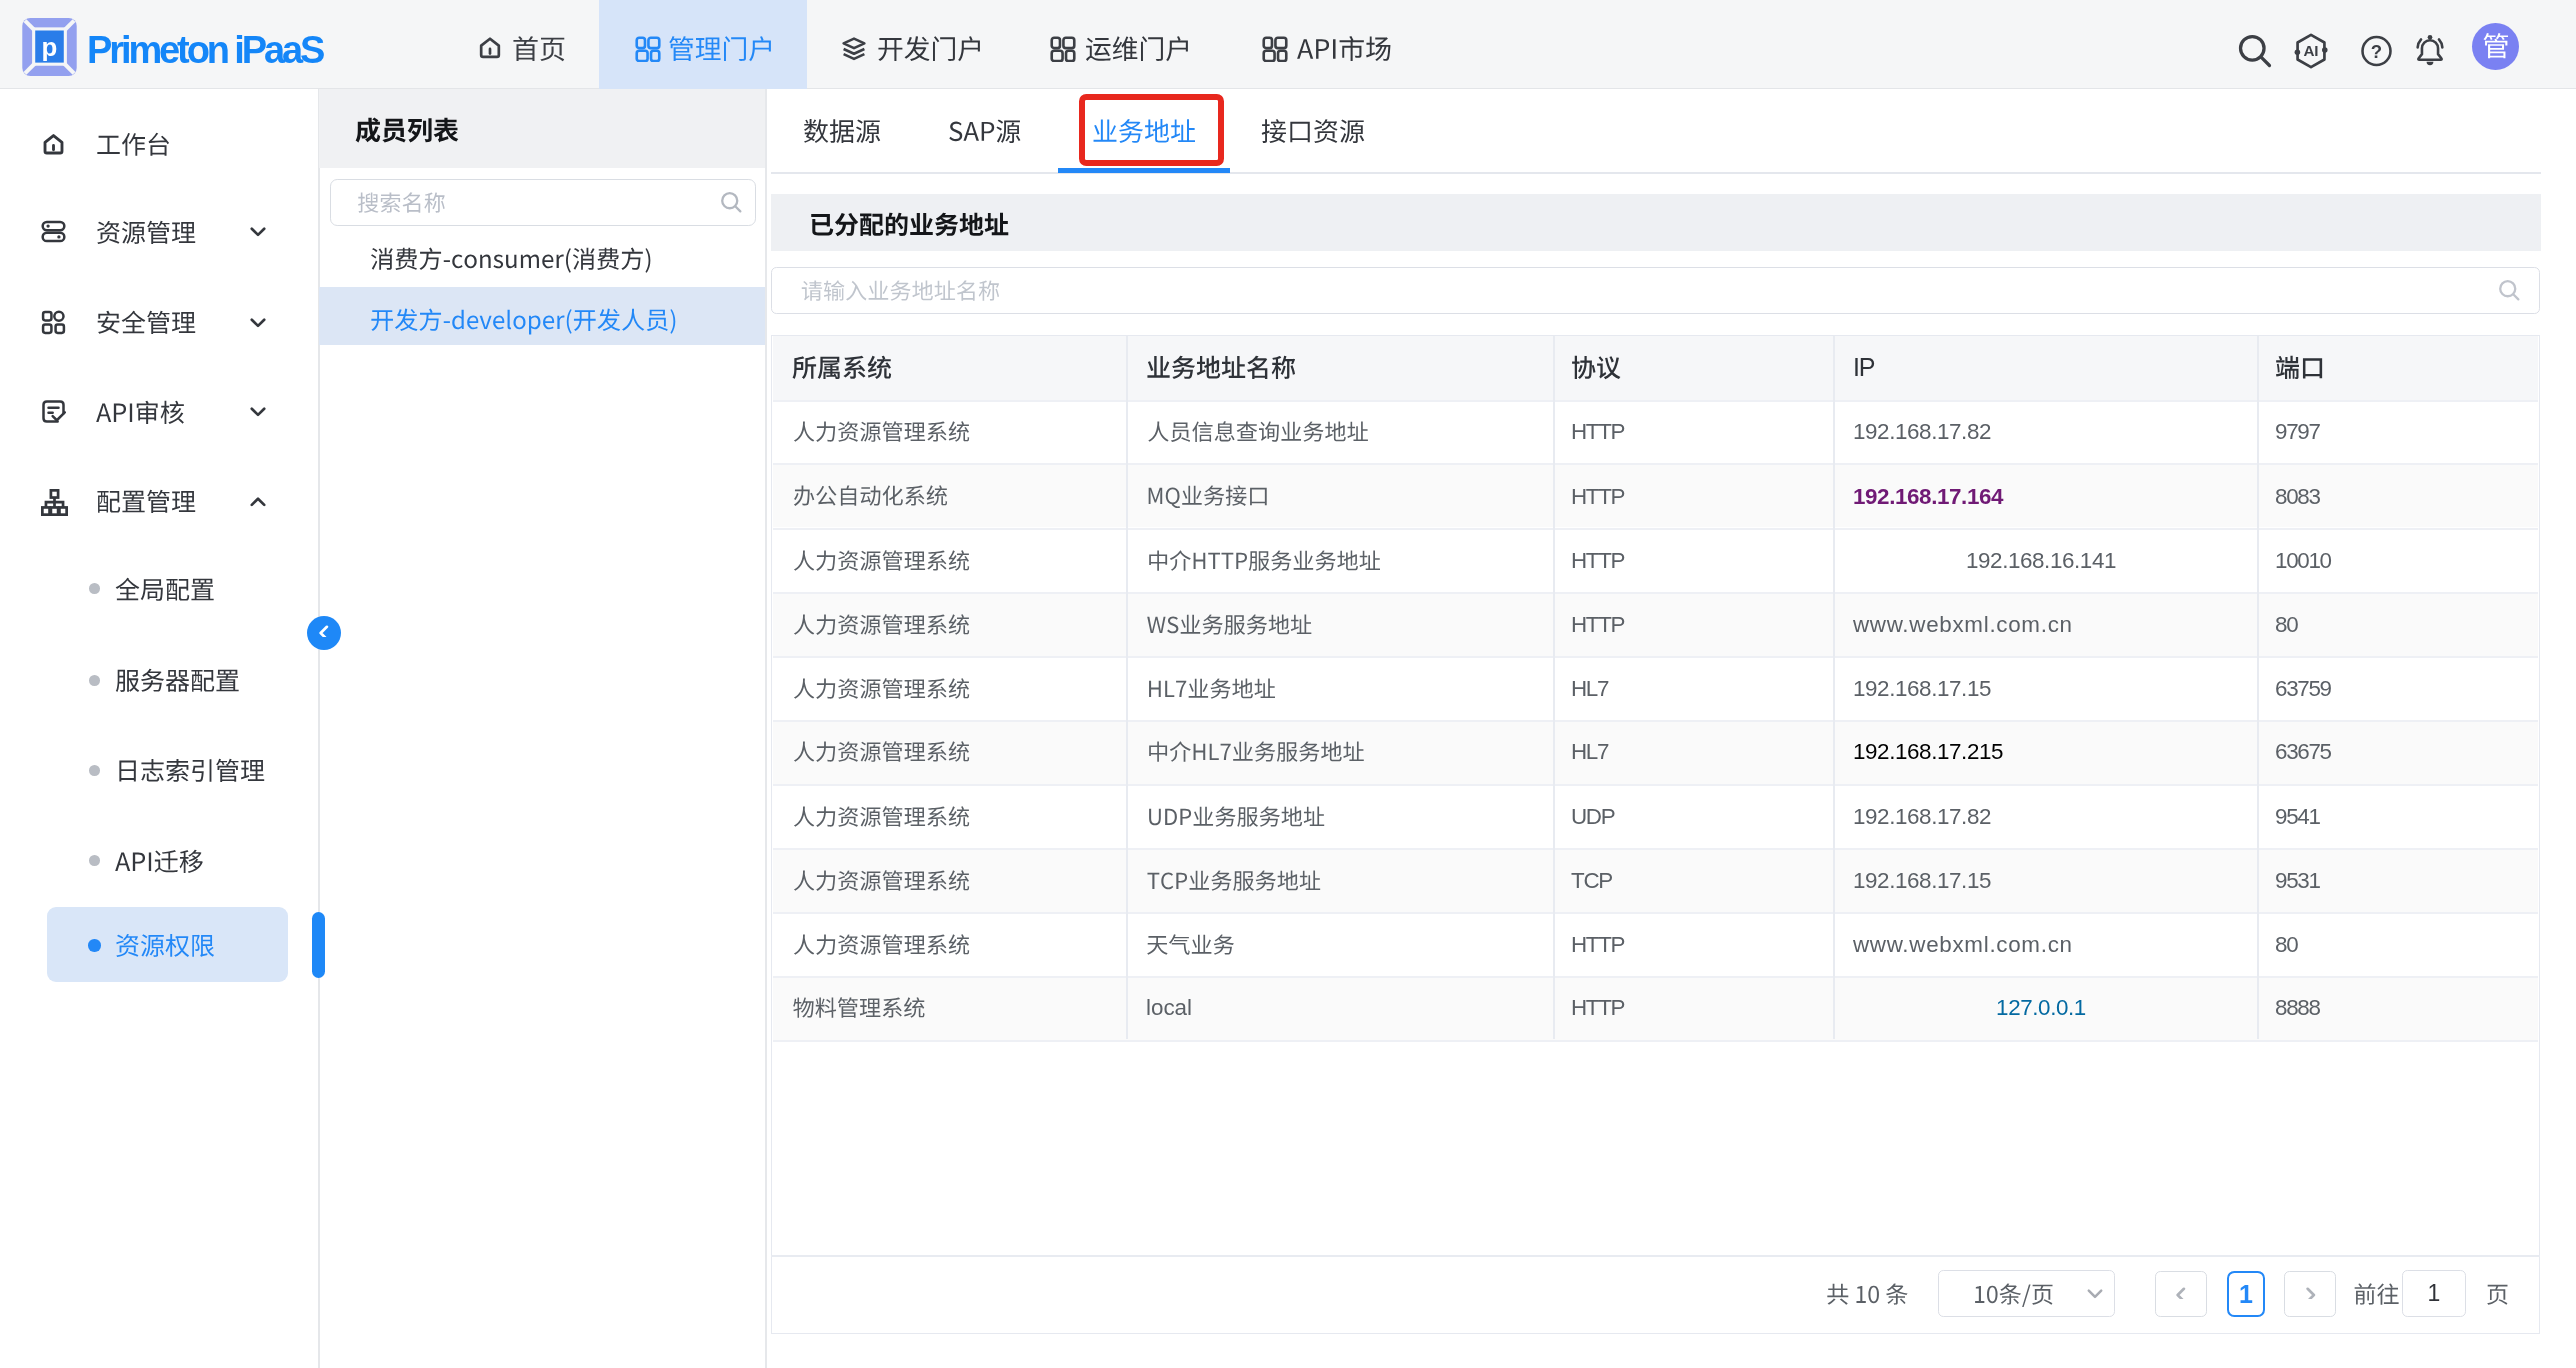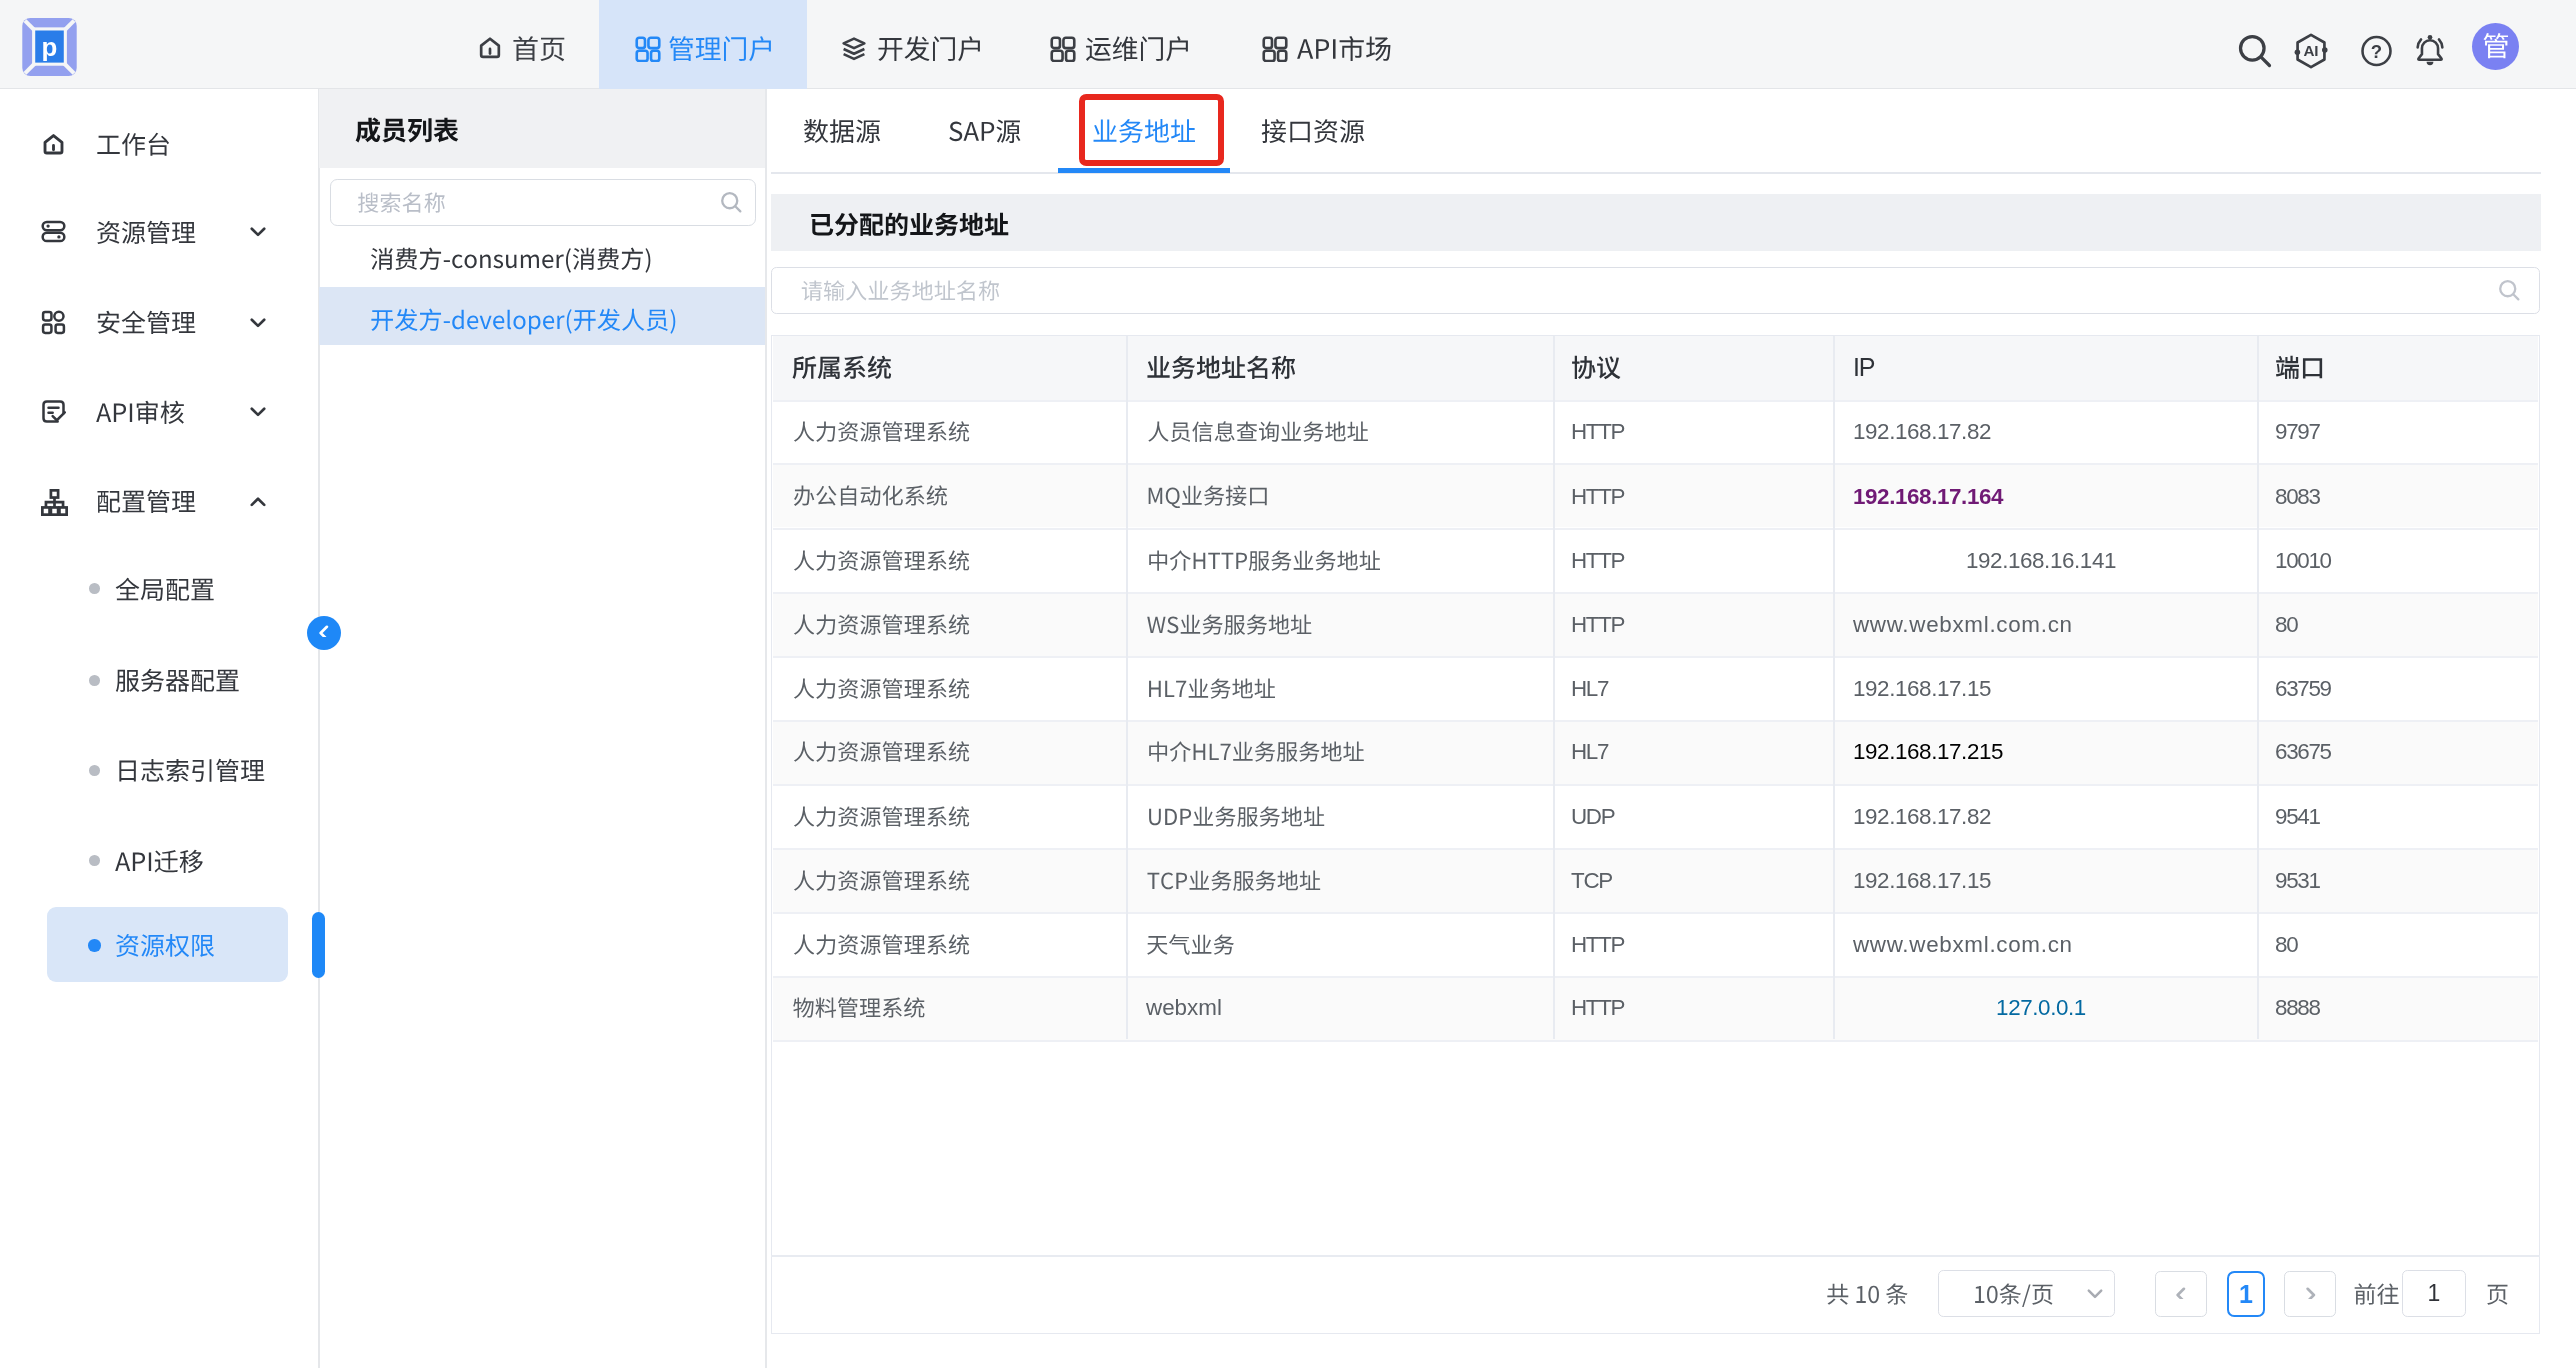--- a/index.html
+++ b/index.html
@@ -94,20 +94,21 @@
 <g stroke="#f5f6f7" stroke-width="4.5">
 <line x1="3" y1="3" x2="14" y2="14"></line>
         <line x1="58" y1="3" x2="47" y2="14"></line>
 <line x1="3" y1="62" x2="14" y2="51"></line>
         <line x1="58" y1="62" x2="47" y2="51"></line>
 </g>
 <rect x="11" y="10.5" width="39" height="43" fill="#f5f6f7"></rect>
 <rect x="14.5" y="14" width="32" height="36" fill="#2a7de9"></rect>
 <text x="30.5" y="43" font-family="Liberation Sans, sans-serif" font-size="29" font-weight="bold" fill="#fff" text-anchor="middle">p</text>
 </svg>
+    <div style="position:absolute;left:87px;top:21.5px;width:429px;height:56px;line-height:56px;font-family:'Liberation Sans',sans-serif;font-size:38px;font-weight:700;color:#1486f8;text-align:left;letter-spacing:-3.1px;white-space:nowrap">Primeton iPaaS</div>
     <svg style="position:absolute;left:477px;top:35px" width="26" height="26" viewBox="0 0 28 28">
 <path d="M4.5 11.5 L14 4 L23.5 11.5 V21.5 Q23.5 23.5 21.5 23.5 H6.5 Q4.5 23.5 4.5 21.5 Z" fill="none" stroke="#3c3f45" stroke-width="2.9" stroke-linejoin="round"></path>
 <line x1="14" y1="15" x2="14" y2="20" stroke="#3c3f45" stroke-width="2.9" stroke-linecap="round"></line>
 </svg>
     <svg style="position:absolute;left:512px;top:30px" width="54" height="38" viewBox="0 -32 60 42">
       <use href="#t1" fill="#3c3f45"></use>
     </svg>
     <svg style="position:absolute;left:635px;top:36px" width="26" height="26" viewBox="0 0 30 30">
       <g fill="none" stroke="#2388f7" stroke-width="3">
         <rect x="2" y="2" width="9.5" height="12" rx="2.8"></rect>
@@ -394,21 +395,21 @@
     </svg>
     <svg style="position:absolute;left:1146px;top:930px" width="89" height="31" viewBox="0 -26 100 35">
       <use href="#t41" fill="#5b6066"></use>
     </svg>
     <div style="position:absolute;left:1571px;top:928px;width:376px;height:34px;line-height:34px;font-family:'Liberation Sans',sans-serif;font-size:22.4px;font-weight:400;color:#5b6066;text-align:left;letter-spacing:-1.3px;white-space:nowrap">HTTP</div>
     <div style="position:absolute;left:1853px;top:928px;width:376px;height:34px;line-height:34px;font-family:'Liberation Sans',sans-serif;font-size:22.4px;font-weight:400;color:#5b6066;text-align:left;letter-spacing:0.7px;white-space:nowrap">www.webxml.com.cn</div>
     <div style="position:absolute;left:2275px;top:928px;width:376px;height:34px;line-height:34px;font-family:'Liberation Sans',sans-serif;font-size:22.4px;font-weight:400;color:#5b6066;text-align:left;letter-spacing:-1.3px;white-space:nowrap">80</div>
     <svg style="position:absolute;left:792px;top:993px" width="134" height="31" viewBox="0 -26 150 35">
       <use href="#t42" fill="#5b6066"></use>
     </svg>
-    <div style="position:absolute;left:1146px;top:991px;width:376px;height:34px;line-height:34px;font-family:'Liberation Sans',sans-serif;font-size:22.4px;font-weight:400;color:#5b6066;text-align:left;white-space:nowrap">webxml</div>
+    <div style="position:absolute;left:1146px;top:991px;width:376px;height:34px;line-height:34px;font-family:'Liberation Sans',sans-serif;font-size:22.4px;font-weight:400;color:#5b6066;text-align:left;white-space:nowrap">local</div>
     <div style="position:absolute;left:1571px;top:991px;width:376px;height:34px;line-height:34px;font-family:'Liberation Sans',sans-serif;font-size:22.4px;font-weight:400;color:#5b6066;text-align:left;letter-spacing:-1.3px;white-space:nowrap">HTTP</div>
     <div style="position:absolute;left:1853px;top:991px;width:376px;height:34px;line-height:34px;font-family:'Liberation Sans',sans-serif;font-size:22.4px;font-weight:400;color:#0369a1;text-align:center;letter-spacing:-0.4px;white-space:nowrap">127.0.0.1</div>
     <div style="position:absolute;left:2275px;top:991px;width:376px;height:34px;line-height:34px;font-family:'Liberation Sans',sans-serif;font-size:22.4px;font-weight:400;color:#5b6066;text-align:left;letter-spacing:-1.3px;white-space:nowrap">8888</div>
     <svg style="position:absolute;left:1826px;top:1278px" width="83" height="32" viewBox="0 -28 93 36">
       <use href="#t43" fill="#5b6066"></use>
     </svg>
     <div style="position:absolute;left:1938px;top:1270px;width:177px;height:47px;background:#fff;border:1.8px solid #dcdfe6;border-radius:5.4px;box-sizing:border-box"></div>
     <svg style="position:absolute;left:1973px;top:1278px" width="81" height="32" viewBox="0 -28 91 36">
       <use href="#t44" fill="#5b6066"></use>
     </svg>

